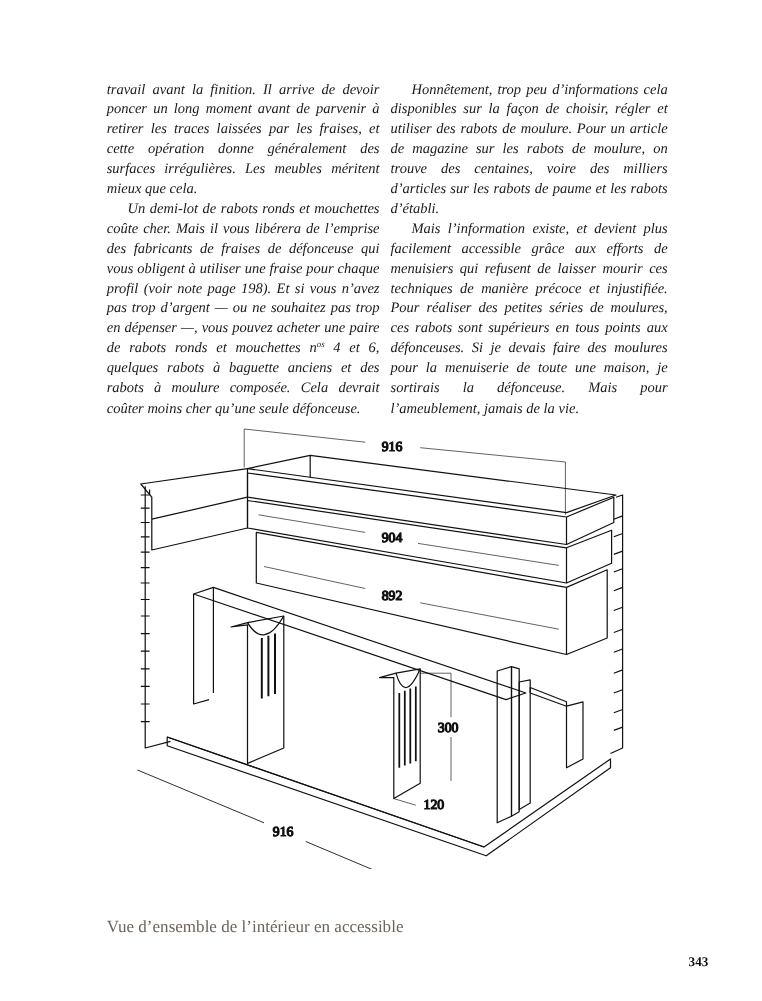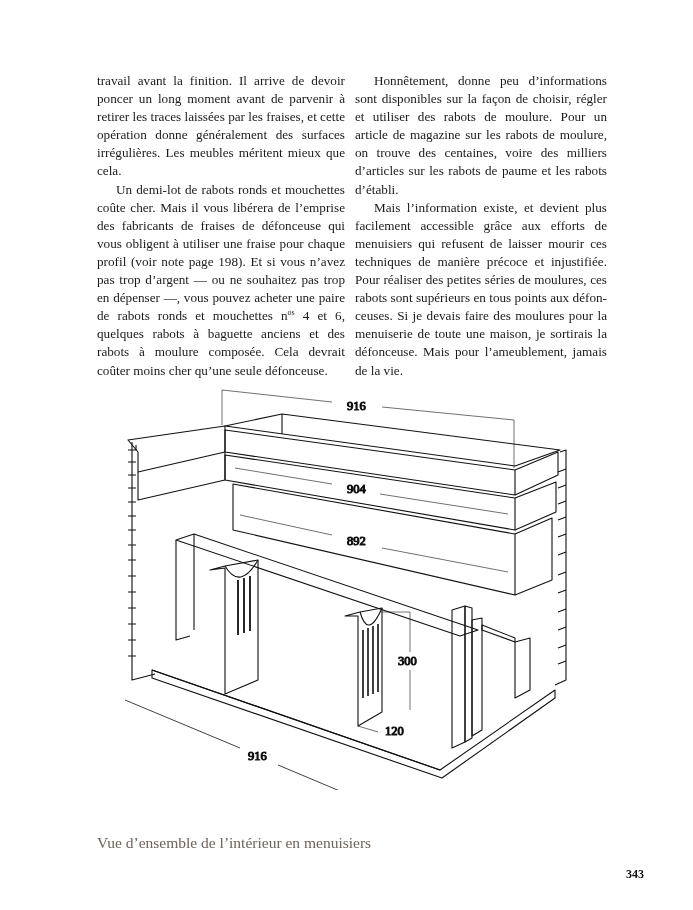--- a/index.html
+++ b/index.html
@@ -1,39 +1,39 @@
 <!DOCTYPE html>
 <html><head>
 <meta charset="utf-8">
 <style>
   html, body { margin: 0; padding: 0; background: #ffffff; }
   body { width: 693px; height: 910px; position: relative; overflow: hidden;
          font-family: "Liberation Serif", "DejaVu Serif", serif; color: #1a1a1a; }
   .col { position: absolute; top: 72px; width: 248px; font-size: 13.2px; line-height: 18.1px;
-         text-align: justify; hyphens: manual; }
+         text-align: justify; hyphens: manual; font-style: italic; }
   .col p { margin: 0; }
   .col p.indent { text-indent: 19px; }
   #col-left { left: 97px; }
   #col-right { left: 355px; width: 252px; }
   sup { font-size: 8px; line-height: 0; vertical-align: 5px; }
   #figure { position: absolute; left: 110px; top: 380px; width: 470px; height: 410px; }
   #caption { position: absolute; left: 97px; top: 834px; font-size: 15.5px; color: #6f6259; }
   #page-num { position: absolute; left: 626px; top: 867px; font-size: 12px; font-weight: bold; color: #111; }
   svg text { font-family: "Liberation Serif", "DejaVu Serif", serif; font-size: 12.5px; fill: #111; }
 </style>
 </head>
 <body>
 
 <div class="col" id="col-left">
   <p>travail avant la finition. Il arrive de devoir poncer un long moment avant de parvenir à retirer les traces laissées par les fraises, et cette opération donne généralement des surfaces irrégulières. Les meubles méritent mieux que cela.</p>
   <p class="indent"><span>Un demi-lot de rabots ronds et mouchettes coûte cher. Mais il vous libérera de l’emprise des fabricants de fraises de défonceuse qui vous obligent à utiliser une fraise pour chaque profil (voir note page 198). Et si vous n’avez pas trop d’argent — ou ne souhaitez pas trop en dépenser —, vous pouvez acheter une paire de rabots ronds et mouchettes n</span><sup>os</sup><span> 4 et 6, quelques rabots à baguette anciens et des rabots à moulure composée. Cela devrait coûter moins cher qu’une seule défonceuse.</span></p>
 </div>
 
 <div class="col" id="col-right">
-  <p class="indent">Honnêtement, donne peu d’informations sont disponibles sur la façon de choisir, régler et utiliser des rabots de moulure. Pour un article de magazine sur les rabots de moulure, on trouve des centaines, voire des milliers d’articles sur les rabots de paume et les rabots d’établi.</p>
+  <p class="indent">Honnêtement, trop peu d’informations cela disponibles sur la façon de choisir, régler et utiliser des rabots de moulure. Pour un article de magazine sur les rabots de moulure, on trouve des centaines, voire des milliers d’articles sur les rabots de paume et les rabots d’établi.</p>
   <p class="indent">Mais l’information existe, et devient plus facilement accessible grâce aux efforts de menuisiers qui refusent de laisser mourir ces techniques de manière précoce et injustifiée. Pour réaliser des petites séries de moulures, ces rabots sont supérieurs en tous points aux défon­ceuses. Si je devais faire des moulures pour la menuiserie de toute une maison, je sortirais la défonceuse. Mais pour l’ameublement, jamais de la vie.</p>
 </div>
 
 <svg id="figure" viewBox="0 0 470 410" fill="none" stroke="#111" stroke-width="1.1" stroke-linejoin="round">
 
   <g stroke-width="0.6">
     <line x1="112" y1="10" x2="112" y2="45"></line>
     <line x1="112" y1="10" x2="222" y2="22"></line>
     <line x1="272" y1="27" x2="404" y2="40"></line>
     <line x1="404" y1="40" x2="404" y2="88"></line>
@@ -115,14 +115,14 @@
     <polygon points="405,262 420,258 420,310 405,318"></polygon>
   </g>
 
   <g stroke-width="0.8">
     <line x1="15" y1="320" x2="130" y2="368"></line>
     <line x1="168" y1="385" x2="275" y2="430"></line>
   </g>
   <text x="138" y="380">916</text>
 </svg>
 
-<div id="caption">Vue d’ensemble de l’intérieur en menuisiers</div>
+<div id="caption">Vue d’ensemble de l’intérieur en accessible</div>
 <div id="page-num">343</div>
 
 </body></html>

